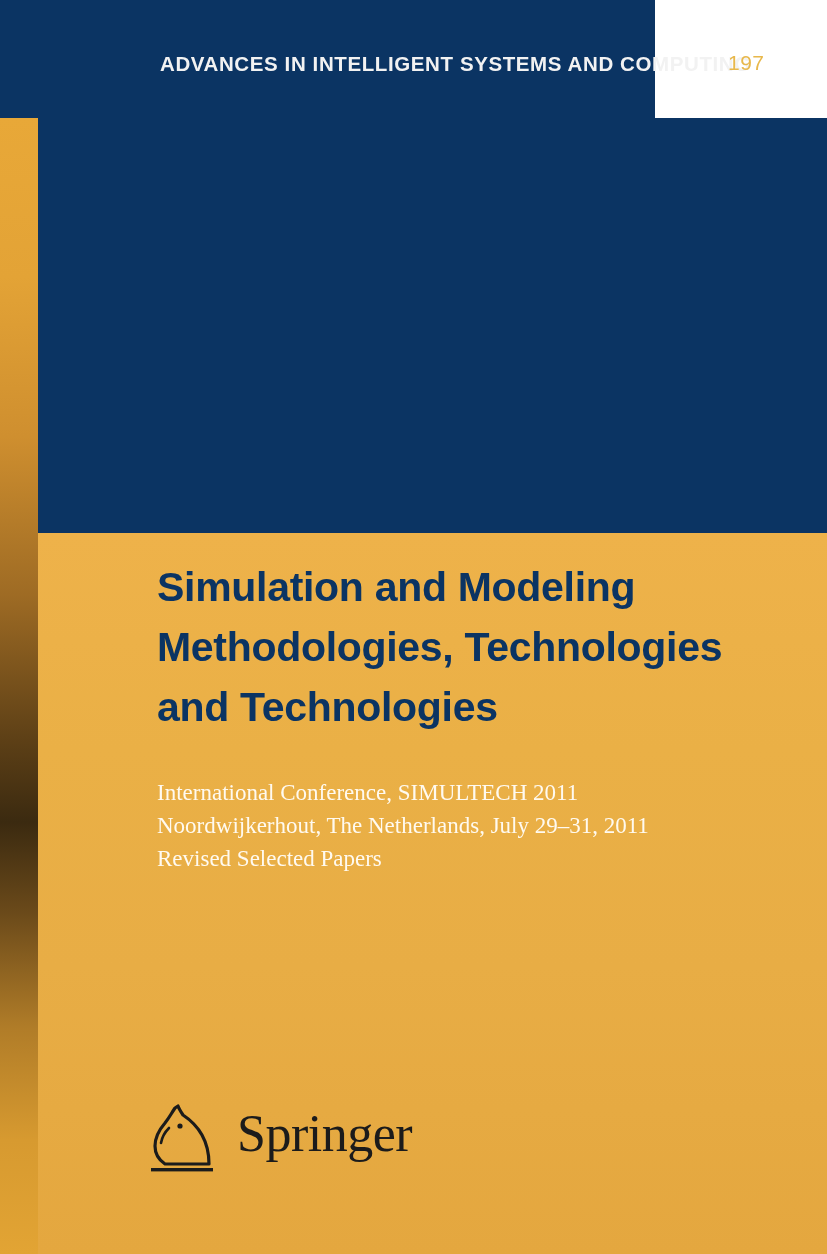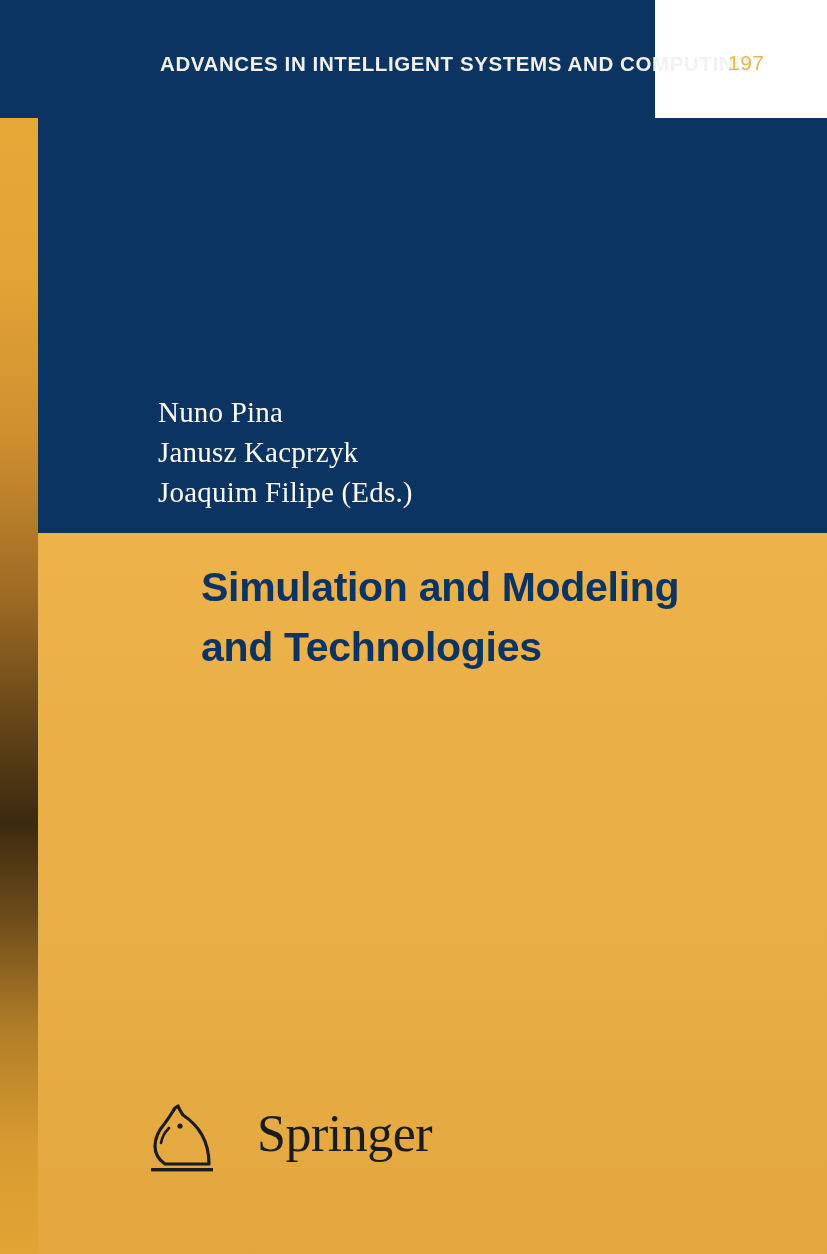--- a/index.html
+++ b/index.html
@@ -111,21 +111,20 @@
     width: 640px;
   }
   .title-line {
     font-family: "Liberation Sans", sans-serif;
     font-weight: bold;
     font-size: 41px;
     line-height: 60px;
     color: #0b3463;
     letter-spacing: -0.3px;
     white-space: nowrap;
-    margin-left: 44px;
   }
 
   
   .subtitle-block {
     position: absolute;
     left: 157px;
     top: 776px;
     width: 650px;
   }
   .subtitle-line {
@@ -145,21 +144,20 @@
     height: 85px;
   }
   .logo-wordmark {
     position: absolute;
     left: 92px;
     top: 4px;
     font-family: "Liberation Serif", serif;
     font-size: 52px;
     color: #1b1b1b;
     letter-spacing: -0.5px;
-    margin-left: 20px;
   }
   .logo-knight {
     position: absolute;
     left: 0px;
     top: 2px;
     width: 86px;
     height: 78px;
   }
 </style>
 </head>
@@ -170,31 +168,32 @@
   <div class="series-band">
     <div class="series-text">ADVANCES IN INTELLIGENT SYSTEMS AND COMPUTING</div>
     <div class="series-number">197</div>
   </div>
 
   <div class="spine"></div>
 
   <div class="navy-field"></div>
   <div class="amber-field"></div>
 
-  <div class="authors">
-    <div class="author-line">Nuno Pina</div>
-    <div class="author-line">Janusz Kacprzyk</div>
-    <div class="author-line">Joaquim Filipe (Eds.)</div>
-  </div>
 
   <div class="title-block">
     <div class="title-line">Simulation and Modeling</div>
+    <div class="title-line">Methodologies, Technologies</div>
     <div class="title-line">and Technologies</div>
   </div>
 
+  <div class="subtitle-block">
+    <div class="subtitle-line">International Conference, SIMULTECH 2011</div>
+    <div class="subtitle-line">Noordwijkerhout, The Netherlands, July 29–31, 2011</div>
+    <div class="subtitle-line">Revised Selected Papers</div>
+  </div>
 
   <div class="logo">
     <svg class="logo-knight" viewBox="0 0 86 78">
       <path d="M30 6 C26 12, 24 16, 20 21 C14 28, 10 35, 10 44 C10 52, 14 58, 20 62 L64 62 C64 52, 62 42, 57 33 C52 24, 44 17, 38 13 C36 10, 34 7, 33 4 Z" fill="none" stroke="#1b1b1b" stroke-width="3.2" stroke-linejoin="round"></path>
       <path d="M24 26 C20 30, 17 35, 16 41" fill="none" stroke="#1b1b1b" stroke-width="2.6" stroke-linecap="round"></path>
       <circle cx="35" cy="24" r="2.6" fill="#1b1b1b"></circle>
       <rect x="6" y="66" width="62" height="3.4" fill="#1b1b1b"></rect>
     </svg>
     <div class="logo-wordmark">Springer</div>
   </div>

